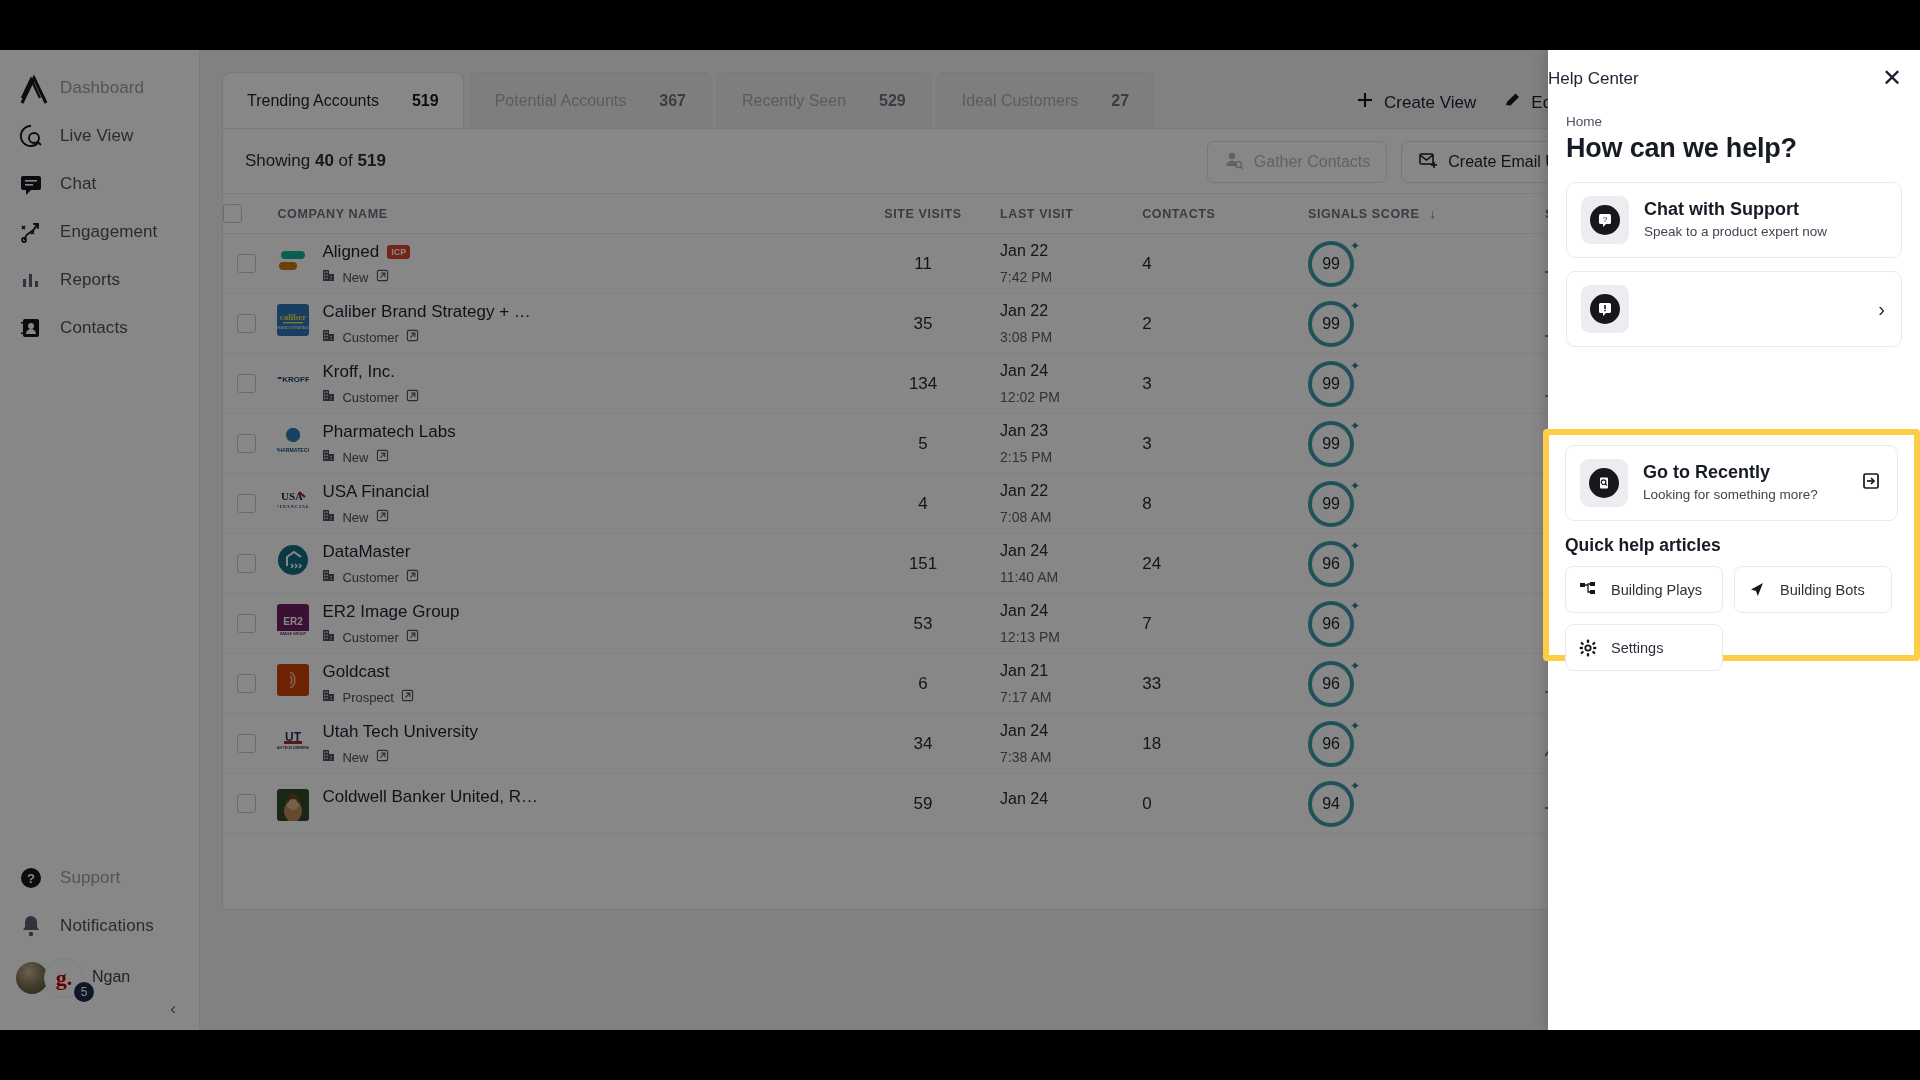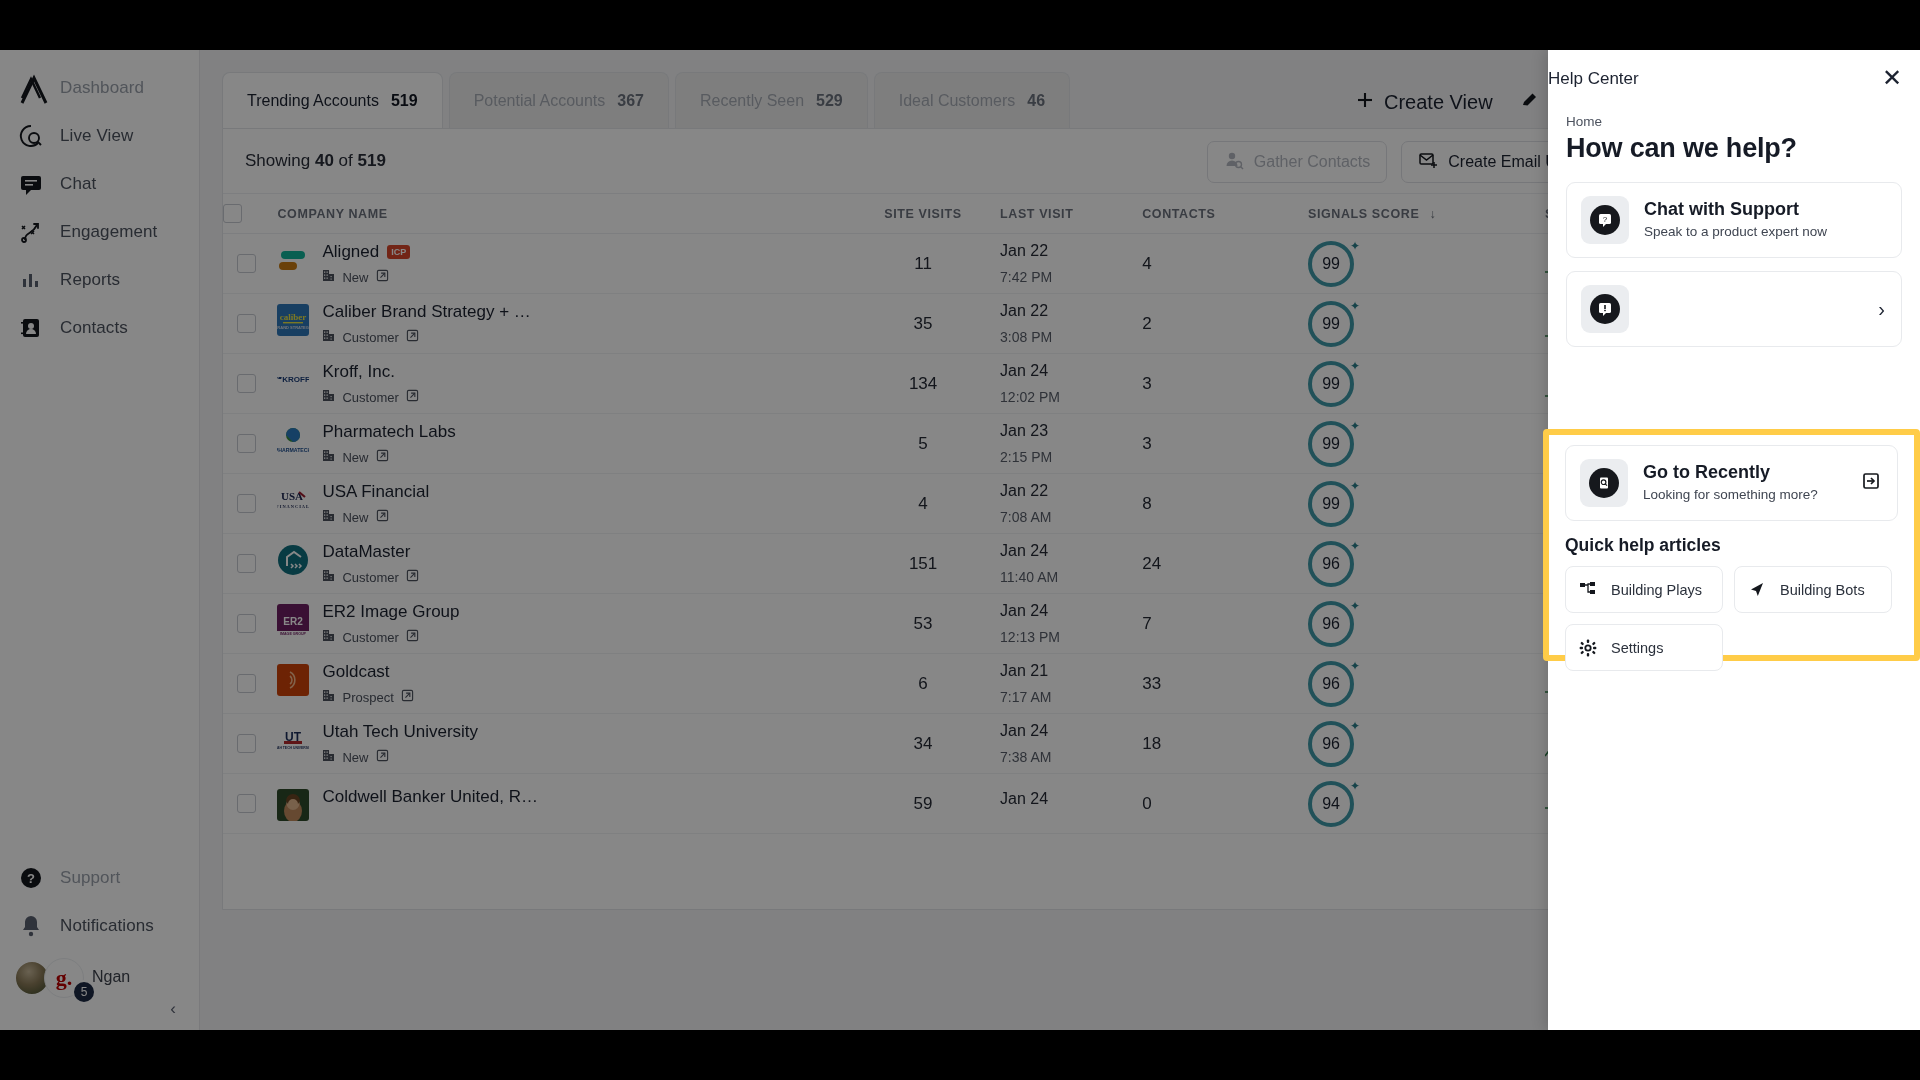--- a/index.html
+++ b/index.html
@@ -45,33 +45,33 @@
       background:#1d2a44; color:#fff; font-size:12px; display:flex;align-items:center;justify-content:center;
       border:2px solid #fff;}
   .user-name { position:absolute; left:92px; top:18px; font-size:16px; color:#3d424d;}
   .collapse-btn { position:absolute; left:160px; bottom:-16px; width:26px;height:26px; display:flex;
       align-items:center;justify-content:center;color:#5a6070;font-size:17px;cursor:pointer;}
 
   
   .main { position:absolute; left:200px; top:0; right:0; height:980px; }
   .tabs-row { position:absolute; left:22px; top:22px; display:flex; align-items:flex-end; gap:0; }
   .tab {
-    display:flex; align-items:center; gap:12px;
+    display:flex; align-items:center; gap:33px;
     height: 56px; padding: 0 24px;
     border:1px solid #e3e5e9; border-bottom:none;
     border-radius: 8px 8px 0 0; background: #efefef;
     margin-right: 6px; cursor: pointer;
   }
   .tab.active { background:#ffffff; }
   .tab-label { font-size:16px; color:#a7acb5; }
   .tab.active .tab-label { color:#1c2230; }
   .tab-count { font-size:16px; font-weight:bold; color:#6d737f; }
   .tab.active .tab-count { color:#121722; }
   .tabs-actions { position:absolute; left:1155px; top:40px; display:flex; gap:28px; align-items:center; }
-  .tb-action { display:flex; align-items:center; gap:9px; font-size:20px; color:#1c2230; cursor:pointer; }
+  .tb-action { display:flex; align-items:center; gap:9px; font-size:17px; color:#1c2230; cursor:pointer; }
 
   .panel {
     position:absolute; left:22px; top:78px; right:0; bottom:120px;
     background:#ffffff; border:1px solid #e3e5e9; border-radius:0 8px 0 0;
   }
   .panel-head { position:relative; height:64px; }
   .showing { position:absolute; left:22px; top:22px; font-size:17px; color:#2a2f3a; }
   .showing b { font-weight:bold; }
   .head-btns { position:absolute; right:-120px; top:12px; display:flex; gap:14px; }
   .hbtn {
@@ -281,21 +281,21 @@
           <div class="tab">
             <span class="tab-label">Potential Accounts</span>
             <span class="tab-count">367</span>
           </div>
           <div class="tab">
             <span class="tab-label">Recently Seen</span>
             <span class="tab-count">529</span>
           </div>
           <div class="tab">
             <span class="tab-label">Ideal Customers</span>
-            <span class="tab-count">46</span>
+            <span class="tab-count">27</span>
           </div>
         </div>
       <div class="tabs-actions" id="tabs-actions">
           <div class="tb-action">
             <span><svg width="20" height="20" viewBox="0 0 20 20" stroke="#14171d" stroke-width="2.1">
                 <line x1="10" y1="3" x2="10" y2="17"></line>
                 <line x1="3" y1="10" x2="17" y2="10"></line>
               </svg></span>
             <span>Create View</span>
           </div>

